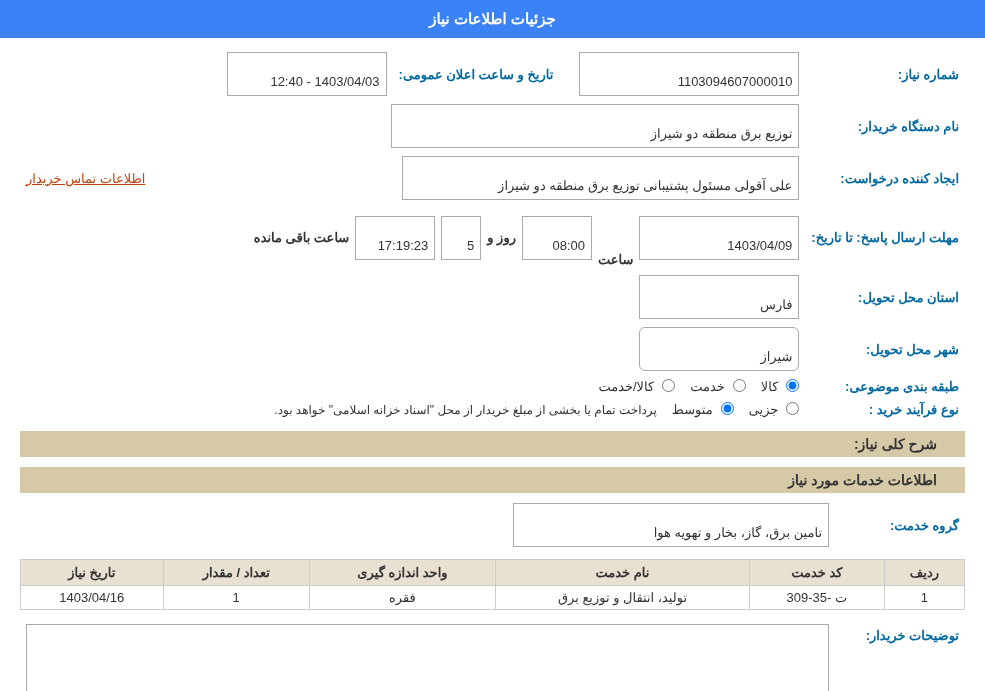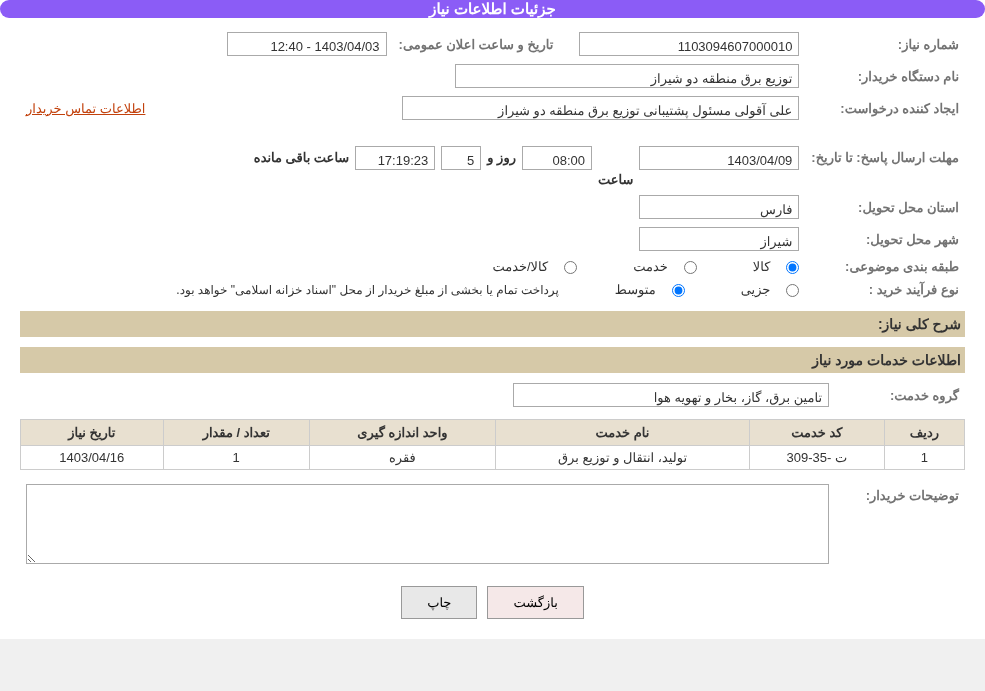--- a/index.html
+++ b/index.html
@@ -9,83 +9,81 @@
       direction: rtl;
       font-size: 13px;
       color: #333;
     }
     .page-container {
       max-width: 985px;
       margin: 0 auto;
       background: #fff;
     }
     .header-bar {
-      background: #8b5cf6;
+      background: #3b82f6;
       color: #fff;
       text-align: center;
-      padding: 0 20px;
+      padding: 10px 20px;
       font-size: 15px;
       font-weight: bold;
-      border-radius: 10px;
     }
     .content {
       padding: 10px 20px 20px 20px;
     }
     .form-table {
       width: 100%;
       border-collapse: collapse;
       margin-bottom: 8px;
     }
     .form-table td {
       padding: 4px 6px;
       vertical-align: middle;
     }
     .label-cell {
       text-align: right;
       white-space: nowrap;
-      color: #737373;
+      color: #0369a1;
       font-weight: bold;
       width: 130px;
     }
     .value-cell {
       text-align: right;
     }
     .input-box {
       border: 1px solid #aaa;
       background: #fff;
-      padding: 6px 6px;
+      padding: 21px 6px;
       height: 24px;
       display: inline-block;
       text-align: right;
     }
     .input-wide { width: 220px; }
     .input-medium { width: 160px; }
     .blue-link {
       color: #c2410c;
       text-decoration: underline;
       cursor: pointer;
     }
     .section-title {
       background: #d6c9a8;
       font-weight: bold;
-      padding: 5px 4px;
+      padding: 5px 28px;
       margin: 10px 0 6px 0;
       font-size: 14px;
     }
     .radio-group {
       display: flex;
       flex-direction: row;
       gap: 15px;
       align-items: center;
     }
     .radio-item {
       display: flex;
-      align-items: flex-end;
-      gap: 16px;
-      margin-left: 41px;
+      align-items: flex-start;
+      gap: 8px;
     }
     .purchase-row {
       display: flex;
       align-items: center;
       gap: 15px;
     }
     .purchase-text {
       font-size: 12px;
       color: #333;
     }
@@ -171,21 +169,21 @@
         </td>
         <td class="label-cell" style="text-align:left; padding-right:20px;">تاریخ و ساعت اعلان عمومی:</td>
         <td class="value-cell">
           <div class="input-box input-medium">1403/04/03 - 12:40</div>
         </td>
       </tr>
 
       <tr>
         <td class="label-cell">نام دستگاه خریدار:</td>
         <td class="value-cell" colspan="3">
-          <div class="input-box" style="width:344px;">توزیع برق منطقه دو شیراز</div>
+          <div class="input-box" style="width:408px;">توزیع برق منطقه دو شیراز</div>
         </td>
       </tr>
 
       <tr>
         <td class="label-cell">ایجاد کننده درخواست:</td>
         <td class="value-cell" colspan="2">
           <div class="input-box" style="width:397px;">علی آقولی مسئول پشتیبانی   توزیع برق منطقه دو شیراز</div>
         </td>
         <td class="value-cell" style="text-align:left;">
           <span class="blue-link">اطلاعات تماس خریدار</span>
@@ -210,21 +208,21 @@
       <tr>
         <td class="label-cell">استان محل تحویل:</td>
         <td class="value-cell" colspan="3">
           <div class="input-box" style="width:160px;">فارس</div>
         </td>
       </tr>
 
       <tr>
         <td class="label-cell">شهر محل تحویل:</td>
         <td class="value-cell" colspan="3">
-          <div class="input-box" style="width:160px;">شیراز</div>
+          <div class="input-box" style="width:160px;border-radius:6px;">شیراز</div>
         </td>
       </tr>
 
       <tr>
         <td class="label-cell">طبقه بندی موضوعی:</td>
         <td class="value-cell" colspan="3">
           <div class="radio-group">
             <div class="radio-item">
               <input type="radio" name="category" checked="" style=""> 
                   <span>کالا</span>

